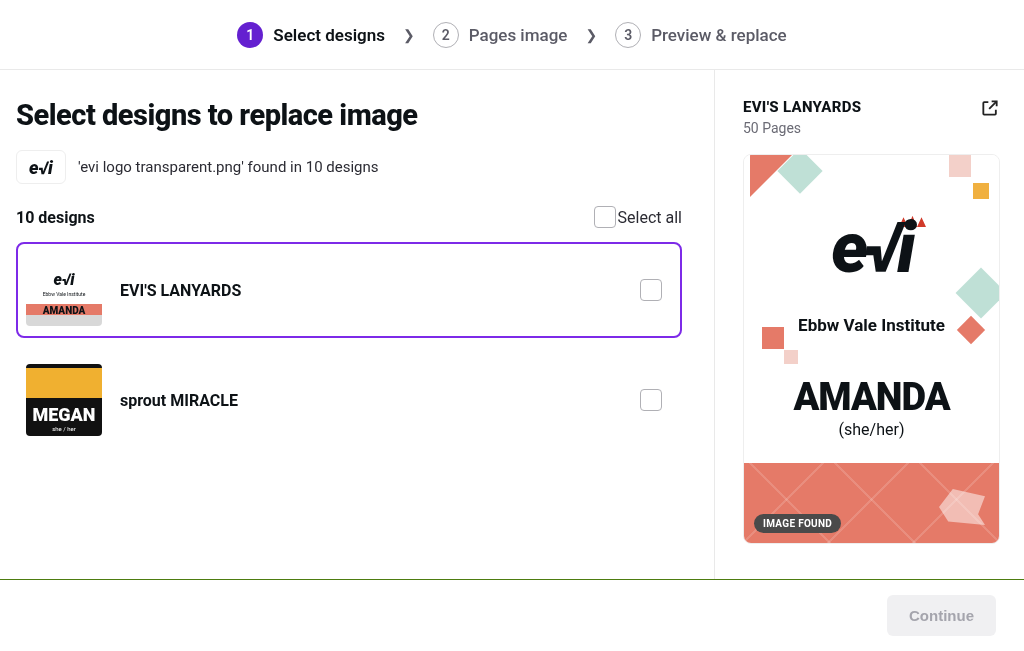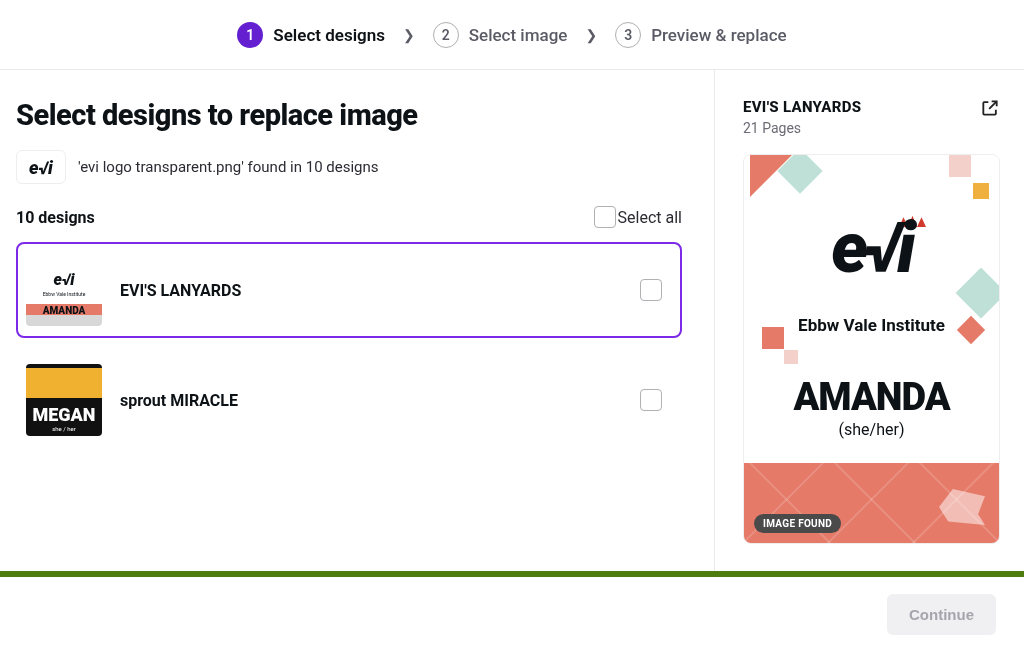--- a/index.html
+++ b/index.html
@@ -44,21 +44,21 @@
 .prev-top { height: 310px; position: relative; background: #fff; }
 .prev-logo { position: absolute; top: 52px; left: 0; right: 0; text-align: center; font-weight: 900; font-size: 70px; font-style: italic; letter-spacing: -4px; }
 .prev-inst { position: absolute; top: 160px; left: 0; right: 0; text-align: center; font-weight: 700; font-size: 17px; }
 .prev-name { position: absolute; top: 220px; left: 0; right: 0; text-align: center; font-weight: 900; font-size: 38px; letter-spacing: -1px; }
 .prev-pron { position: absolute; top: 265px; left: 0; right: 0; text-align: center; font-size: 16px; }
 .prev-bottom { position: absolute; bottom: 0; left: 0; right: 0; height: 80px; background: #e57a68; }
 .geo { position: absolute; width: 28px; height: 28px; }
 .badge-found { position: absolute; bottom: 10px; left: 10px; background: #4a4a4a; color: #fff; font-size: 10px; font-weight: 700; padding: 4px 9px; border-radius: 10px; letter-spacing: 0.3px; }
 
 
-.footer { position: absolute; bottom: 0; left: 0; right: 0; height: 80px; border-top: 6px solid #4d7c0f; display: flex; align-items: center; justify-content: flex-end; padding: 0 28px; background: #fff; }
+.footer { position: absolute; bottom: 0; left: 0; right: 0; height: 72px; border-top: 1px solid #4d7c0f; display: flex; align-items: center; justify-content: flex-end; padding: 0 28px; background: #fff; }
 .continue-btn { background: #f0f0f2; color: #a5a5ad; border: none; border-radius: 6px; padding: 12px 22px; font-size: 15px; font-weight: 600; }
 
 
 .t1 { background: linear-gradient(#fff 0 70%, #e57a68 70% 85%, #d8d8d8 85%); }
 .t1 .tn-logo { font-weight: 900; font-size: 16px; font-style: italic; margin-top: 6px; }
 .t1 .tn-sub { font-size: 5px; margin-top: 2px; }
 .t1 .tn-name { font-weight: 900; font-size: 10px; margin-top: 8px; }
 .t2 { background: #111; color: #fff; }
 .t2 .tn-top { width: 100%; height: 30px; background: #f0b030; }
 .t2 .tn-name { font-weight: 900; font-size: 18px; margin-top: 6px; }
@@ -70,21 +70,21 @@
 <body>
 
 <div class="stepper">
   <div class="step">
     <div class="step-badge active">1</div>
     <div class="step-label">Select designs</div>
   </div>
   <div class="chevron">❯</div>
   <div class="step">
     <div class="step-badge inactive">2</div>
-    <div class="step-label inactive">Select image</div>
+    <div class="step-label inactive">Pages image</div>
   </div>
   <div class="chevron">❯</div>
   <div class="step">
     <div class="step-badge inactive">3</div>
     <div class="step-label inactive">Preview &amp; replace</div>
   </div>
 </div>
 
 <div class="content">
   <div class="left">
@@ -126,21 +126,21 @@
 
     <div class="design-item" style="margin-bottom:0;">
       
     </div>
   </div>
 
   <div class="right">
     <div class="preview-header">
       <div>
         <div class="preview-title">EVI'S LANYARDS</div>
-        <div class="preview-sub">21 Pages</div>
+        <div class="preview-sub">50 Pages</div>
       </div>
       <svg class="open-icon" viewBox="0 0 24 24" fill="none" stroke="#222" stroke-width="2.2">
           <path d="M14 4h6v6"></path>
           <path d="M20 4l-9 9"></path>
           <path d="M19 14v5a1 1 0 0 1-1 1H5a1 1 0 0 1-1-1V6a1 1 0 0 1 1-1h5"></path>
         </svg>
     </div>
     <div class="preview-card">
       <div class="prev-top">
 

